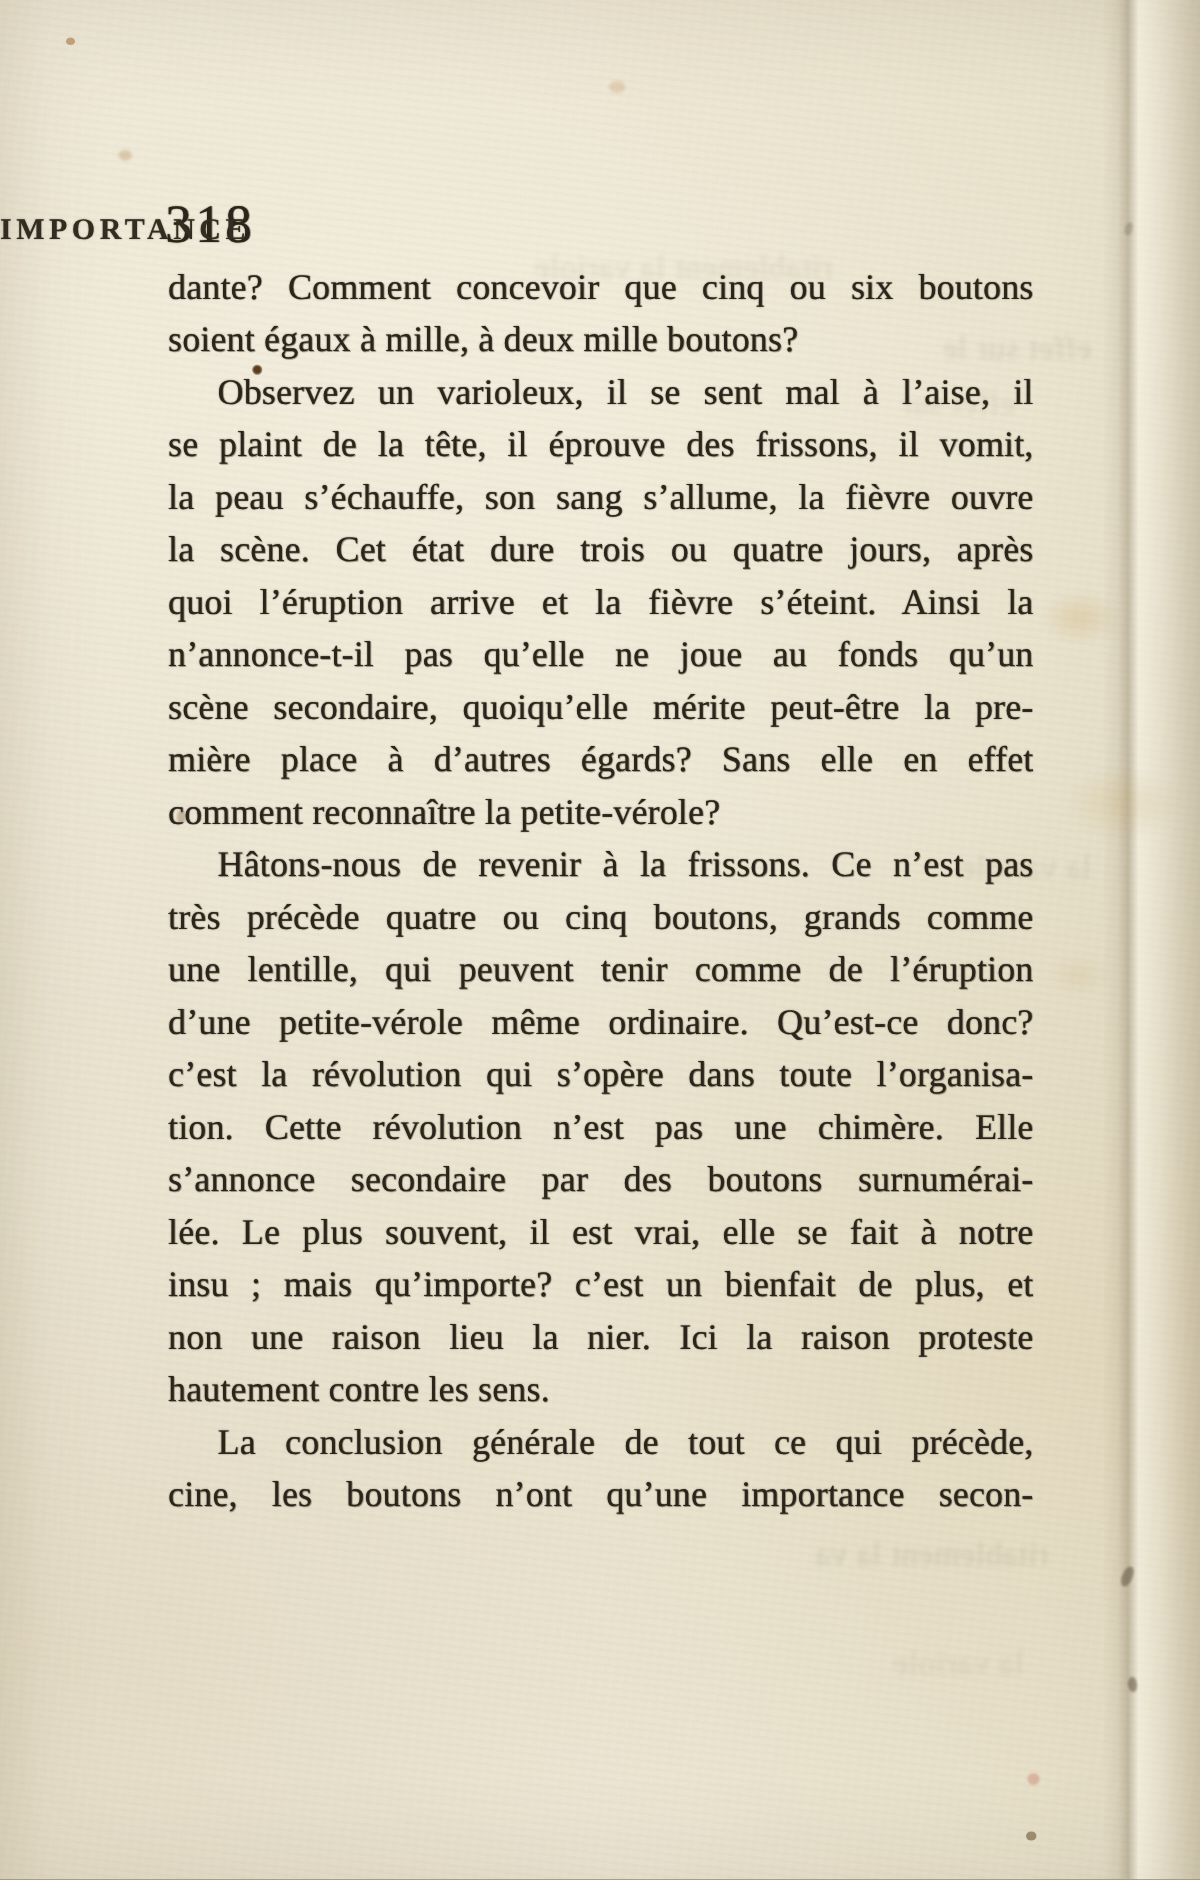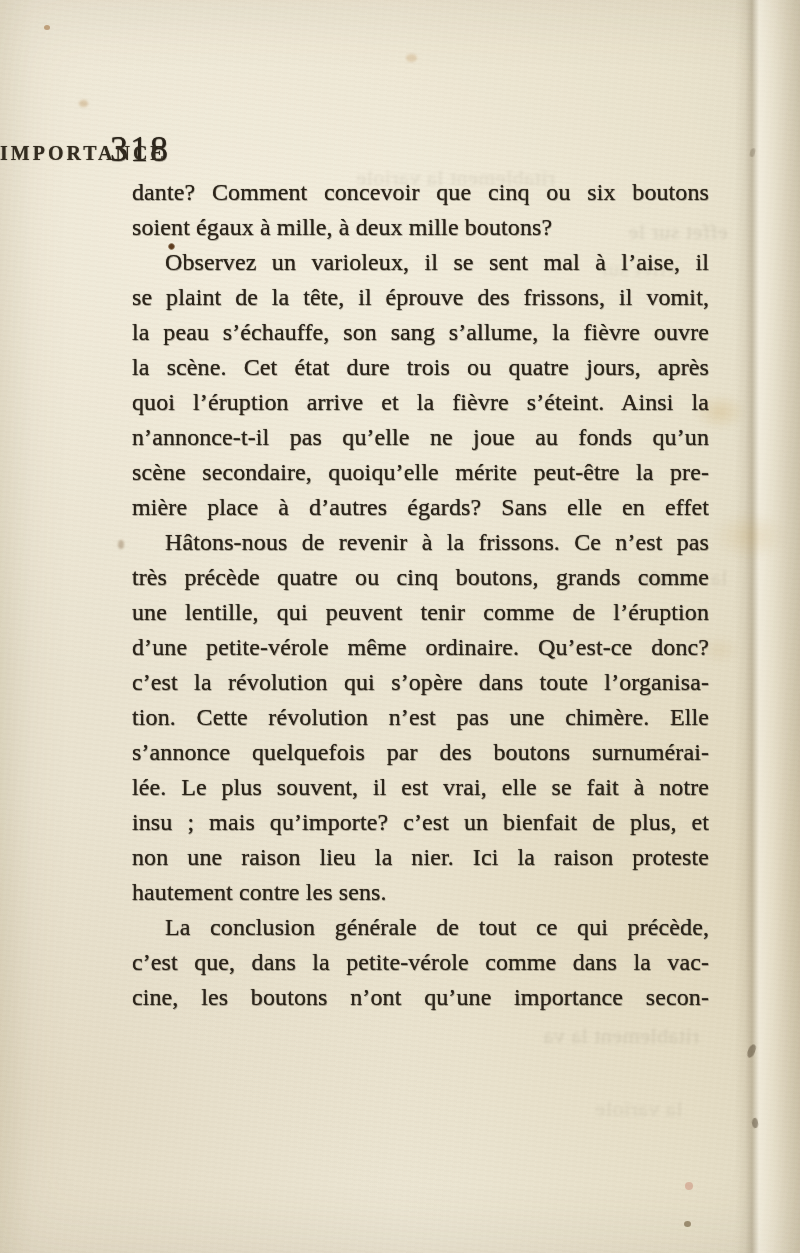--- a/index.html
+++ b/index.html
@@ -49,21 +49,21 @@
   }
   .running-head{
     position:absolute;left:0;top:142px;width:636px;
     text-align:left;
     font-size:20px;line-height:22px;font-weight:bold;letter-spacing:3px;
     color:#332c20;
     text-shadow:0 0 1px rgba(43,36,26,.65);
   }
   .text-block{
     position:absolute;left:112px;top:175px;width:577px;
-    font-size:24px;line-height:35px;margin-left:20px;
+    font-size:24px;line-height:35px;
   }
   .line{
     height:35px;overflow:hidden;
     text-align:justify;text-align-last:justify;
     letter-spacing:.1px;
     text-shadow:0 0 1px rgba(43,36,26,.78), .6px .6px .4px rgba(43,36,26,.32);
   }
   .line.short{text-align-last:left;}
   .line.indent{padding-left:33px;box-sizing:border-box;}
 
@@ -131,29 +131,29 @@
       <div class="line">dante? Comment concevoir que cinq ou six boutons</div>
       <div class="line short">soient égaux à mille, à deux mille boutons?</div>
       <div class="line indent">Observez un varioleux, il se sent mal à l’aise, il</div>
       <div class="line">se plaint de la tête, il éprouve des frissons, il vomit,</div>
       <div class="line">la peau s’échauffe, son sang s’allume, la fièvre ouvre</div>
       <div class="line">la scène. Cet état dure trois ou quatre jours, après</div>
       <div class="line">quoi l’éruption arrive et la fièvre s’éteint. Ainsi la</div>
       <div class="line">n’annonce-t-il pas qu’elle ne joue au fonds qu’un</div>
       <div class="line">scène secondaire, quoiqu’elle mérite peut-être la pre-</div>
       <div class="line">mière place à d’autres égards? Sans elle en effet</div>
+      <div class="line short">comment reconnaître la petite-vérole?</div>
       <div class="line indent">Hâtons-nous de revenir à la frissons. Ce n’est pas</div>
       <div class="line">très précède quatre ou cinq boutons, grands comme</div>
       <div class="line">une lentille, qui peuvent tenir comme de l’éruption</div>
       <div class="line">d’une petite-vérole même ordinaire. Qu’est-ce donc?</div>
       <div class="line">c’est la révolution qui s’opère dans toute l’organisa-</div>
       <div class="line">tion. Cette révolution n’est pas une chimère. Elle</div>
-      <div class="line">s’annonce quelquefois par des boutons surnumérai-</div>
+      <div class="line">s’annonce secondaire par des boutons surnumérai-</div>
       <div class="line">lée. Le plus souvent, il est vrai, elle se fait à notre</div>
       <div class="line">insu ; mais qu’importe? c’est un bienfait de plus, et</div>
       <div class="line">non une raison lieu la nier. Ici la raison proteste</div>
       <div class="line short">hautement contre les sens.</div>
       <div class="line indent">La conclusion générale de tout ce qui précède,</div>
-      <div class="line">c’est que, dans la petite-vérole comme dans la vac-</div>
       <div class="line">cine, les boutons n’ont qu’une importance secon-</div>
     </div>
 
 </div>
 
 </body></html>

